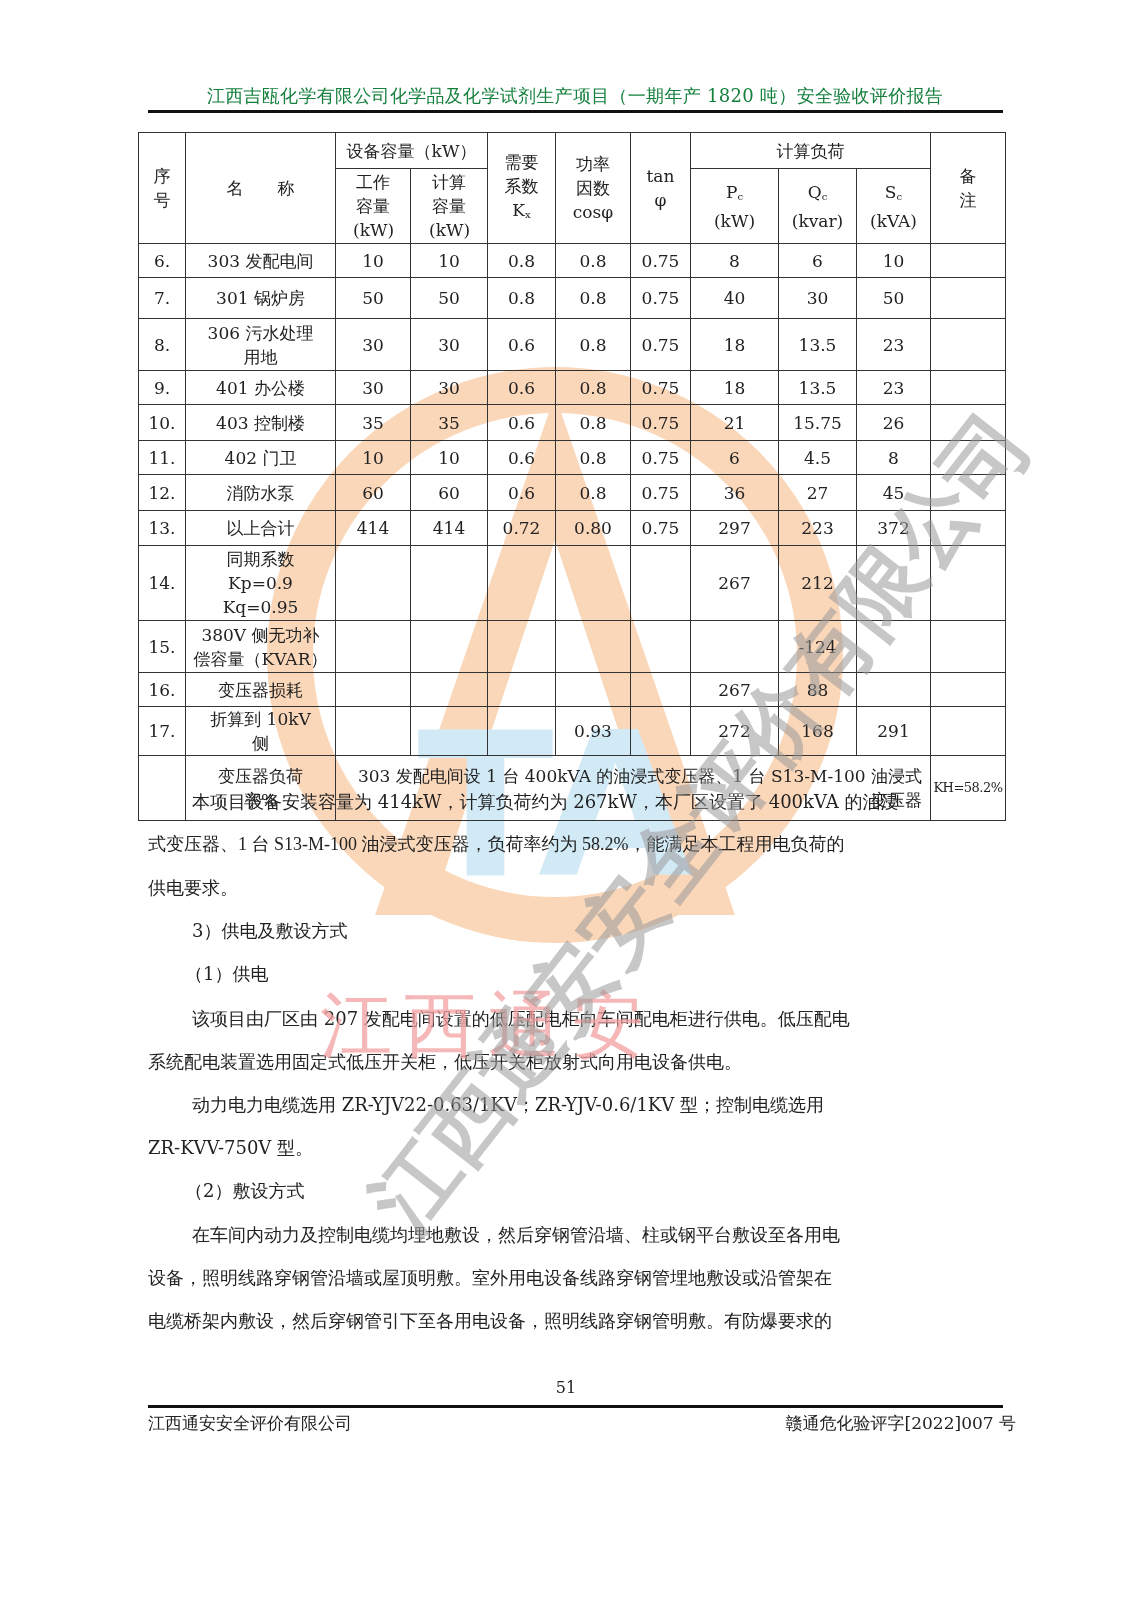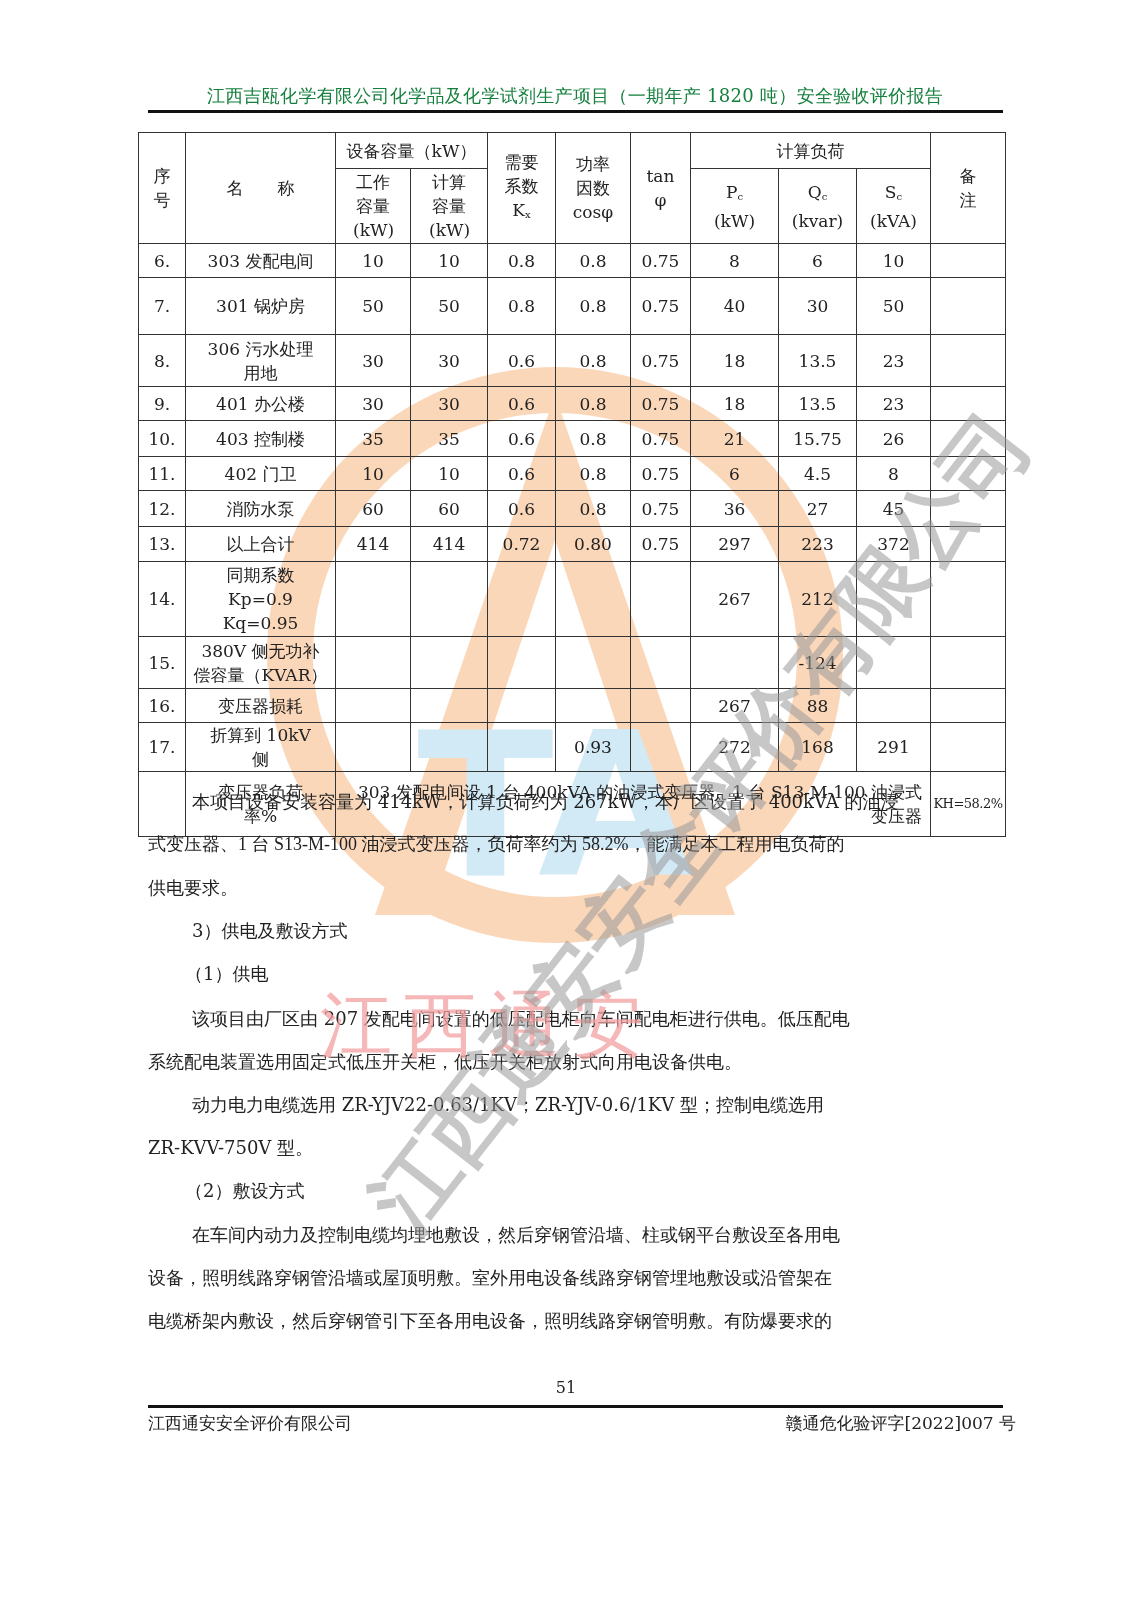--- a/index.html
+++ b/index.html
@@ -106,21 +106,21 @@
         <td>0.8</td>
         <td>0.75</td>
         <td>8</td>
         <td>6</td>
         <td>10</td>
         <td></td>
       </tr>
       <tr style="height: 34px;">
         <td>7.</td>
         <td>
-          <div style="width: 120px; margin: 16px auto;">301 锅炉房</div>
+          <div style="width: 120px; margin: 8px auto;">301 锅炉房</div>
         </td>
         <td>50</td>
         <td>50</td>
         <td>0.8</td>
         <td>0.8</td>
         <td>0.75</td>
         <td>40</td>
         <td>30</td>
         <td>50</td>
         <td></td>

